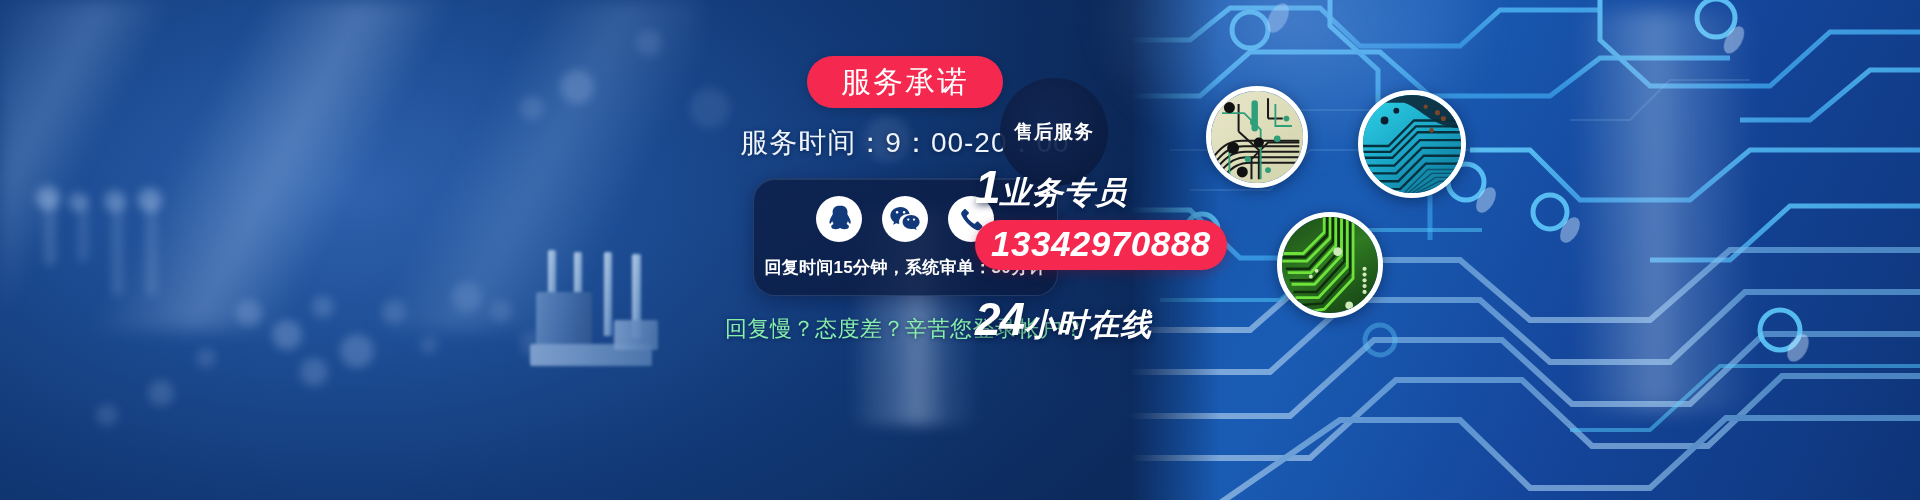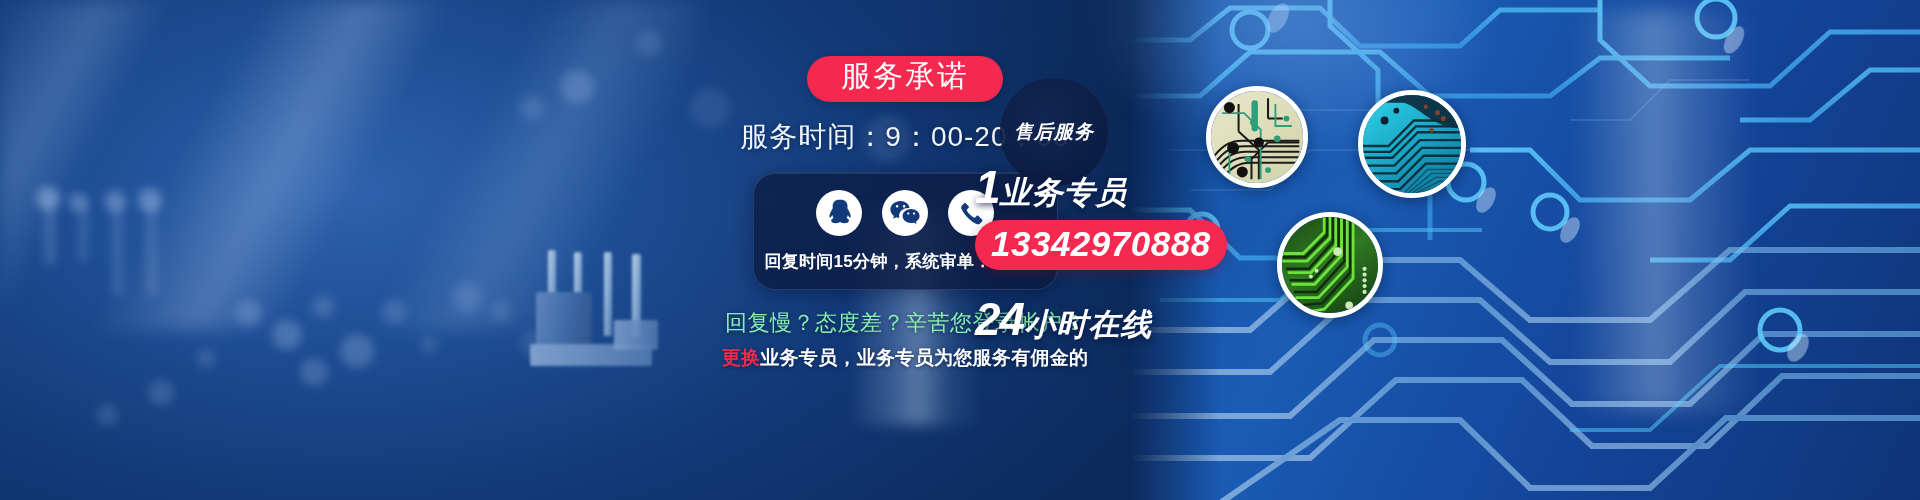--- a/index.html
+++ b/index.html
@@ -81,21 +81,21 @@
   }
 
   
   .center-col {
     position:absolute; left:660px; top:56px; width:490px;
     display:flex; flex-direction:column; align-items:center;
     z-index:6;
   }
   .promise-badge {
     background:#f5294f; color:#fff; border-radius:999px;
-    padding:2px 34px 9px; font-size:30px; font-weight:400;
+    padding:8px 34px 9px; font-size:30px; font-weight:400;
     letter-spacing:2px; line-height:1.18;
     box-shadow:0 2px 10px rgba(0,0,0,.18);
   }
   .service-hours {
     margin-top:16px; color:#eef4fc; font-size:28px; letter-spacing:1px;
     text-shadow:0 1px 5px rgba(0,20,60,.65); white-space:nowrap;
   }
 
   .info-box {
     margin-top:16px; width:305px; border-radius:22px;
@@ -129,21 +129,21 @@
 
   
   .after-sales-circle {
     position:absolute; left:1000px; top:78px; width:108px; height:108px;
     border-radius:50%;
     background:radial-gradient(circle at 42% 35%, rgba(17,38,82,.92), rgba(9,24,58,.92));
     display:flex; align-items:center; justify-content:center;
     z-index:6;
   }
   .after-sales-circle span {
-    color:#fff; font-size:19px; font-weight:bold; letter-spacing:1px;font-style:italic;
+    color:#fff; font-size:19px; font-weight:bold; letter-spacing:1px;
   }
 
   .right-col {
     position:absolute; left:975px; top:160px; width:230px; z-index:7;
   }
   .hr-line {
     color:#fff; font-style:italic; font-weight:bold; white-space:nowrap;
     text-shadow:0 2px 7px rgba(0,18,55,.75);
   }
   .hr-line .big { font-size:46px; letter-spacing:-1px; }
@@ -307,23 +307,20 @@
             <path d="M6.6 2.3c-.5-.5-1.3-.5-1.8 0L2.9 4.2c-.9.9-1.1 2.3-.5 3.5 1.6 3.2 3.6 5.9 6 8.3 2.4 2.4 5.1 4.4 8.3 6 1.2.6 2.6.4 3.5-.5l1.9-1.9c.5-.5.5-1.3 0-1.8l-3.4-3.4c-.5-.5-1.3-.5-1.8 0l-1.5 1.5c-.2.2-.6.3-.9.1-1.5-.8-2.8-1.8-4-3-1.2-1.2-2.2-2.5-3-4-.2-.3-.1-.7.1-.9L9.1 6.6c.5-.5.5-1.3 0-1.8L6.6 2.3z"></path>
           </svg>
         </div>
       </div>
 
       <div class="reply-line">回复时间15分钟，系统审单：30分钟</div>
     </div>
 
     <div class="ask-line">回复慢？态度差？辛苦您登录帐户？</div>
 
-    <div class="switch-line">
-      <span class="switch-hl">更换</span><span>业务专员，业务专员为您服务有佣金的</span>
-    </div>
   </div>
 
   <div class="after-sales-circle">
     <span>售后服务</span>
   </div>
 
   <div class="right-col">
     <div class="hr-line">
       <span class="big">1</span><span class="small">业务专员</span>
     </div>

